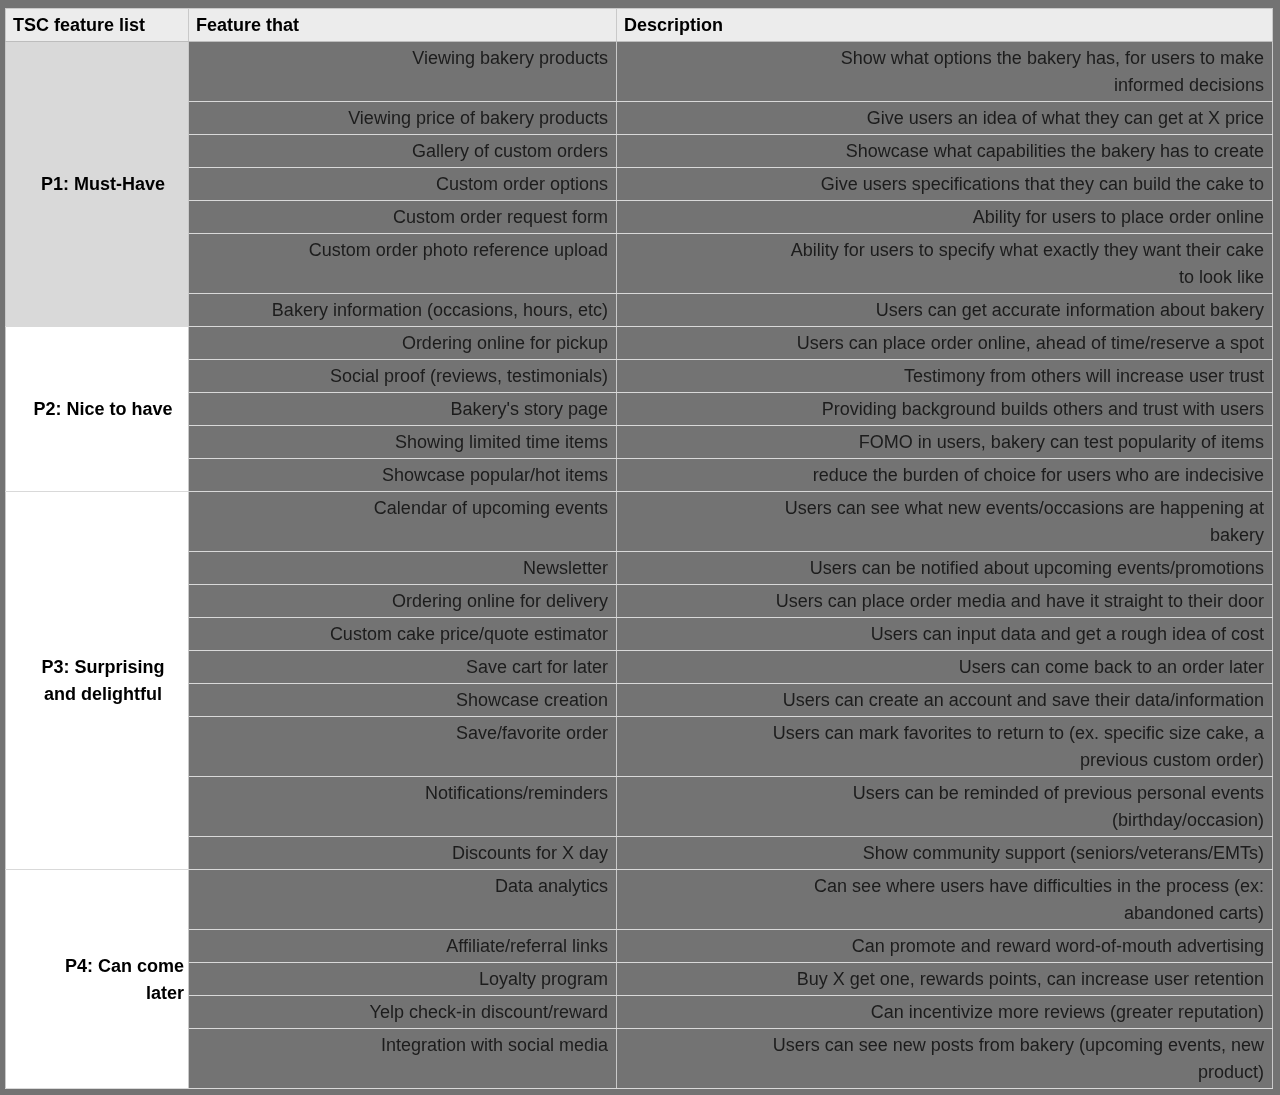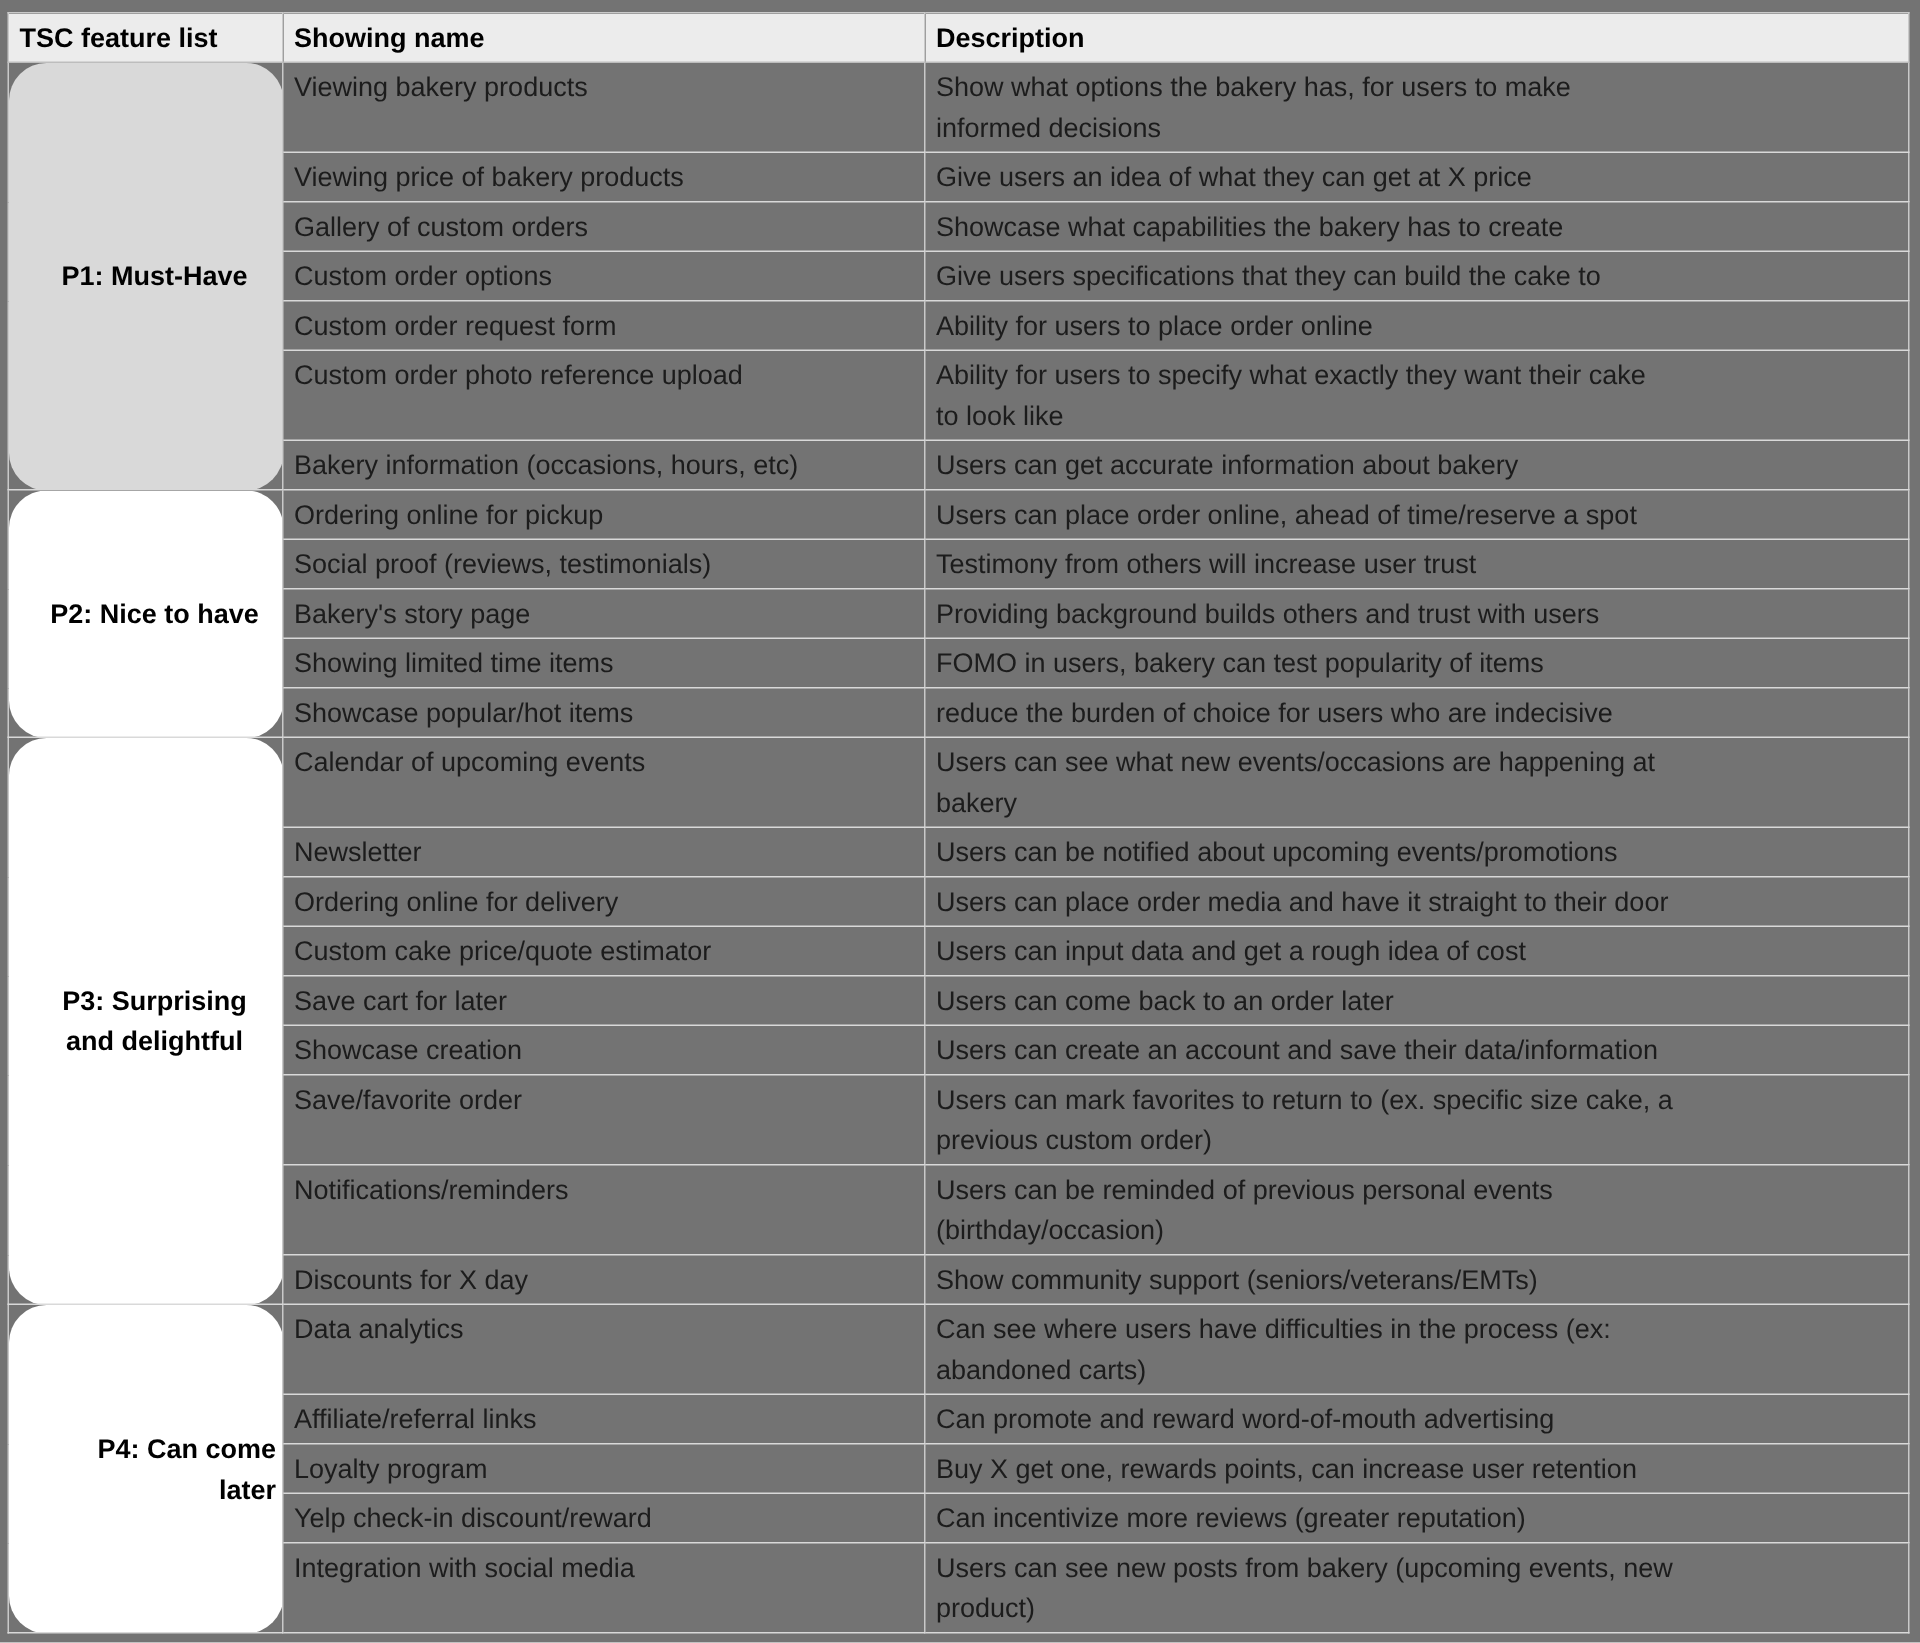--- a/index.html
+++ b/index.html
@@ -27,56 +27,55 @@
   col.c2 { width: 428px; }
   col.c3 { width: 656px; }
   th, td {
     border: 1px solid #c9c9c9;
     padding: 3px 8px 2px 7px;
     vertical-align: top;
     text-align: left;
     overflow: hidden;
   }
   
-  tbody td { border-top-color: #d9d9d9; border-bottom-color: #d9d9d9; }
+  tbody td { border-top-color: #d9d9d9; border-bottom-color: #d9d9d9; text-align: right; }
   tbody tr.group-start td { border-top-color: #c9c9c9; }
   thead th {
     background: #ececec;
     font-weight: bold;
     color: #000000;
     border-bottom-color: #bdbdbd;
   }
   td.priority-cell {
     vertical-align: middle;
     text-align: center;
     font-weight: bold;
     color: #000000;
     white-space: pre-line;
     padding-left: 16px;
     padding-right: 4px;
-    border-radius: 25px;
   }
   td.description-cell, td.feature-cell {
     white-space: pre-line;
   }
 </style>
 </head>
 <body>
 
 <div class="page">
   <table class="feature-table">
     <colgroup>
       <col class="c1">
         <col class="c2">
         <col class="c3">
     </colgroup>
     <thead>
       <tr>
         <th>TSC feature list</th>
-        <th>Showing name</th>
+        <th>Feature that</th>
         <th>Description</th>
       </tr>
     </thead>
     <tbody id="table-body">
         <tr class="group-start">
           <td class="priority-cell" rowspan="7" style="background: rgb(217, 217, 217);">P1: Must-Have</td>
           <td class="feature-cell">Viewing bakery products</td>
           <td class="description-cell">Show what options the bakery has, for users to make
 informed decisions</td>
         </tr>

